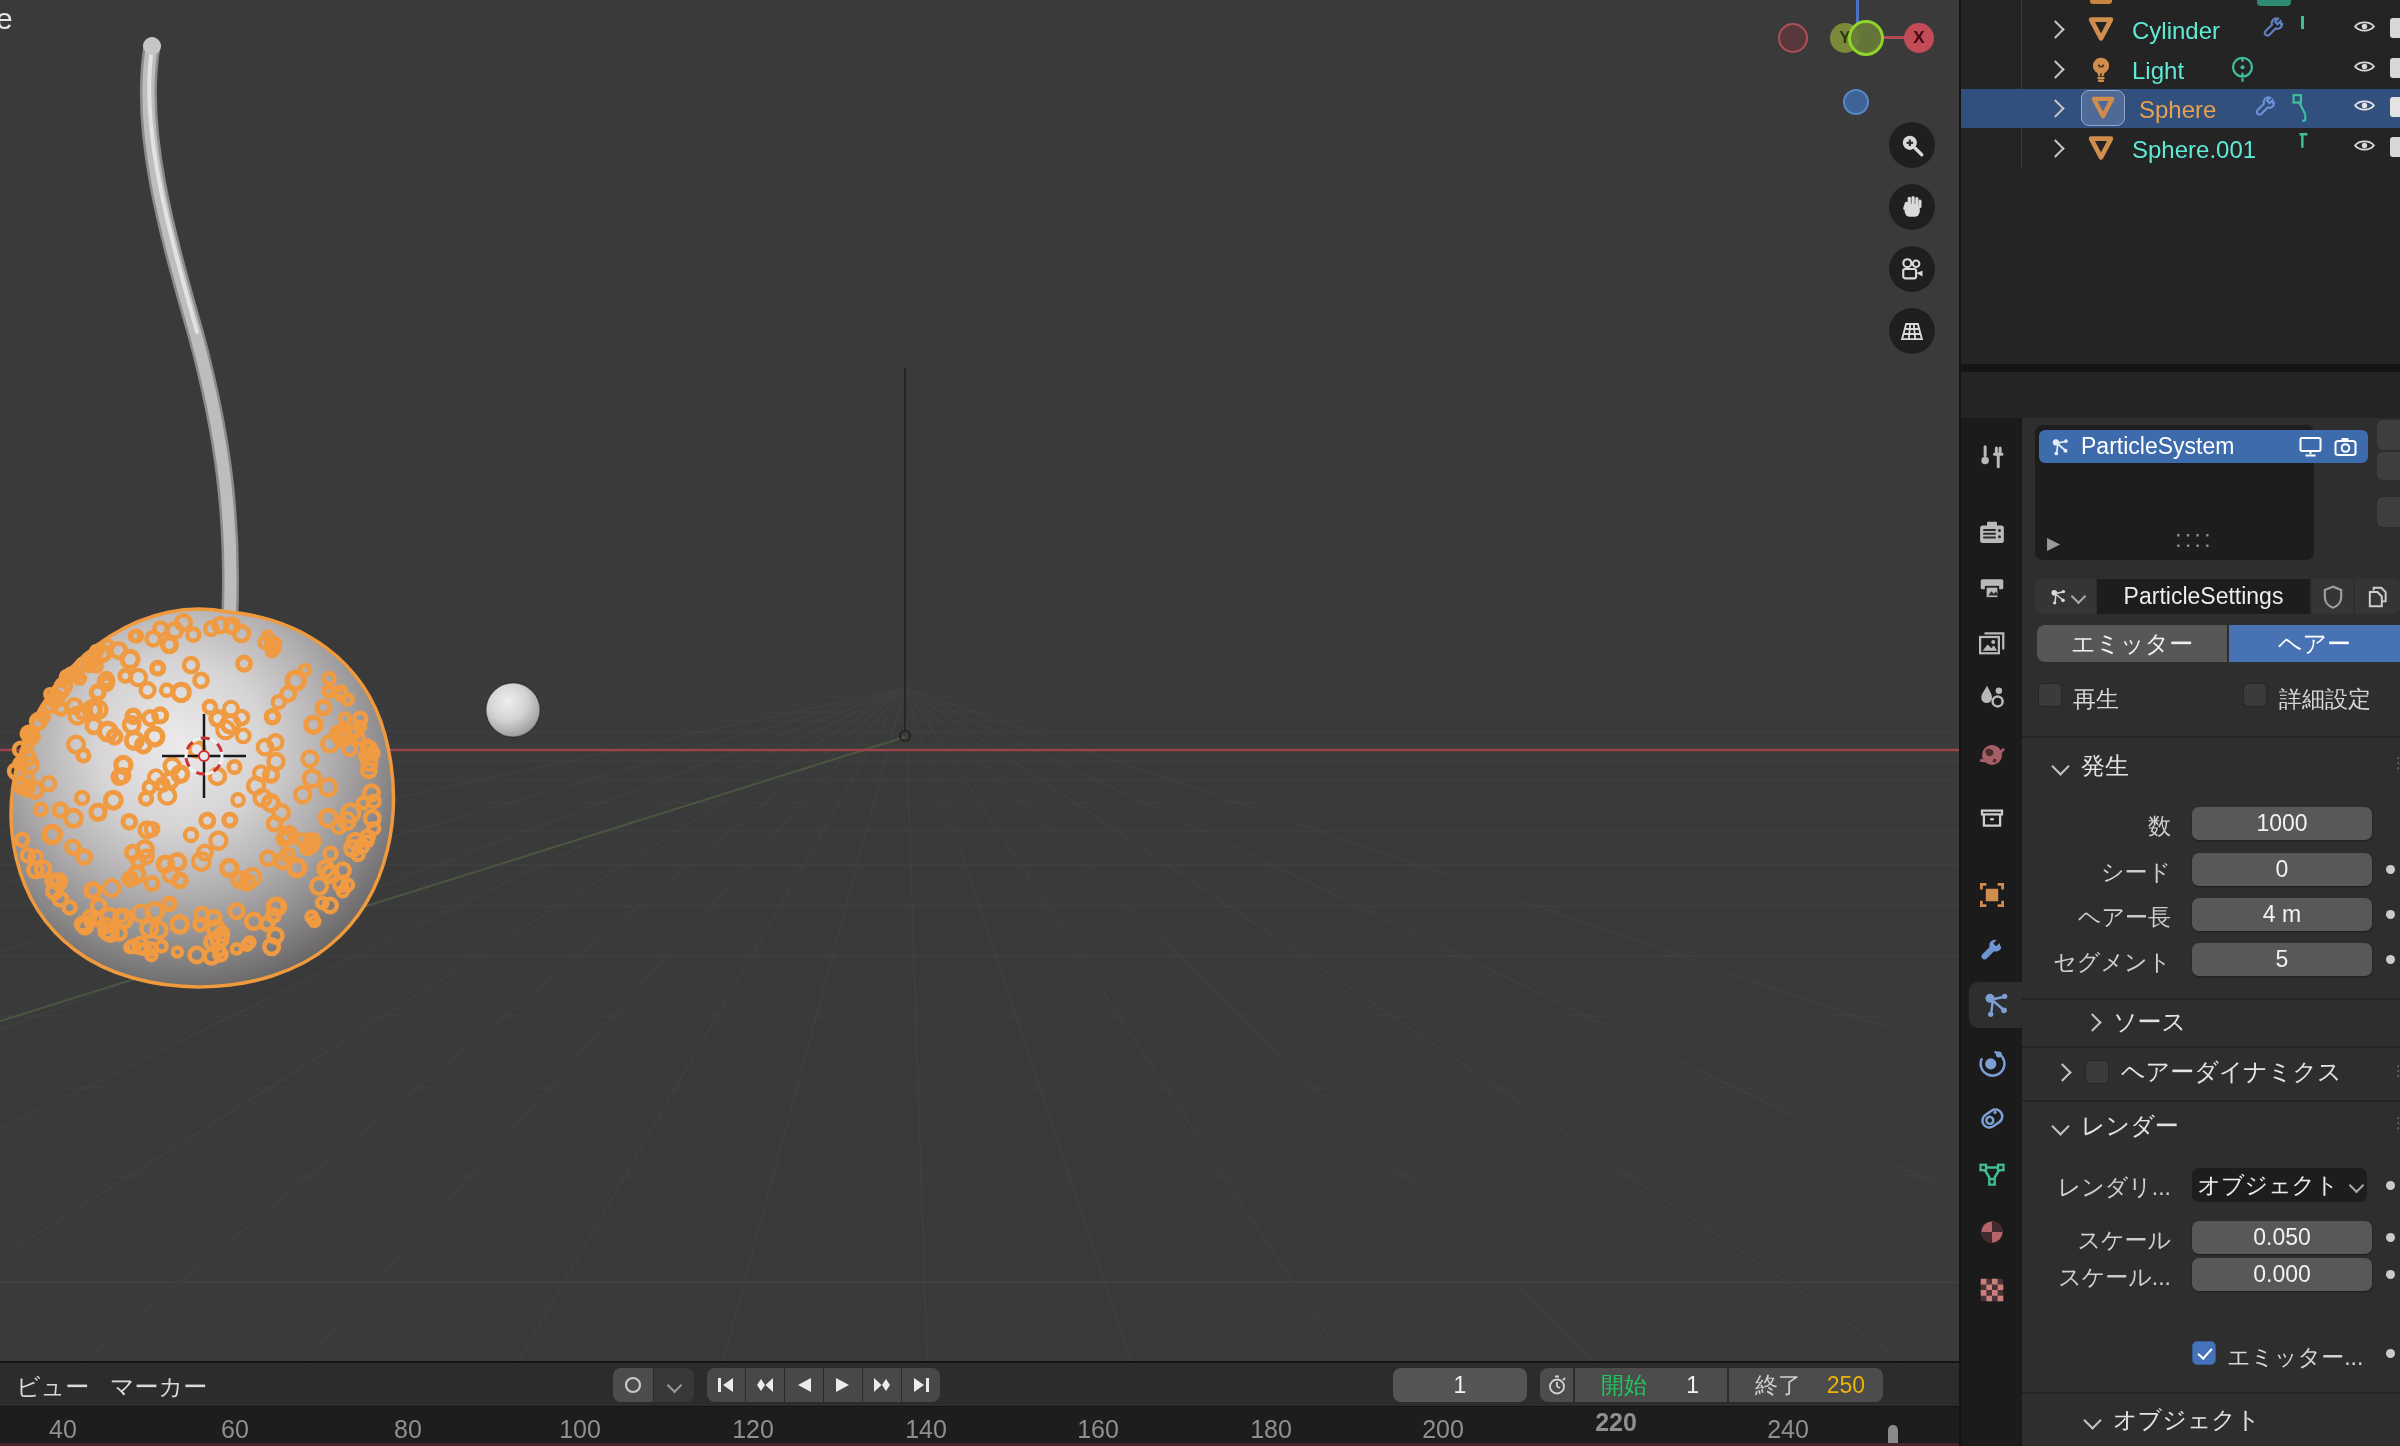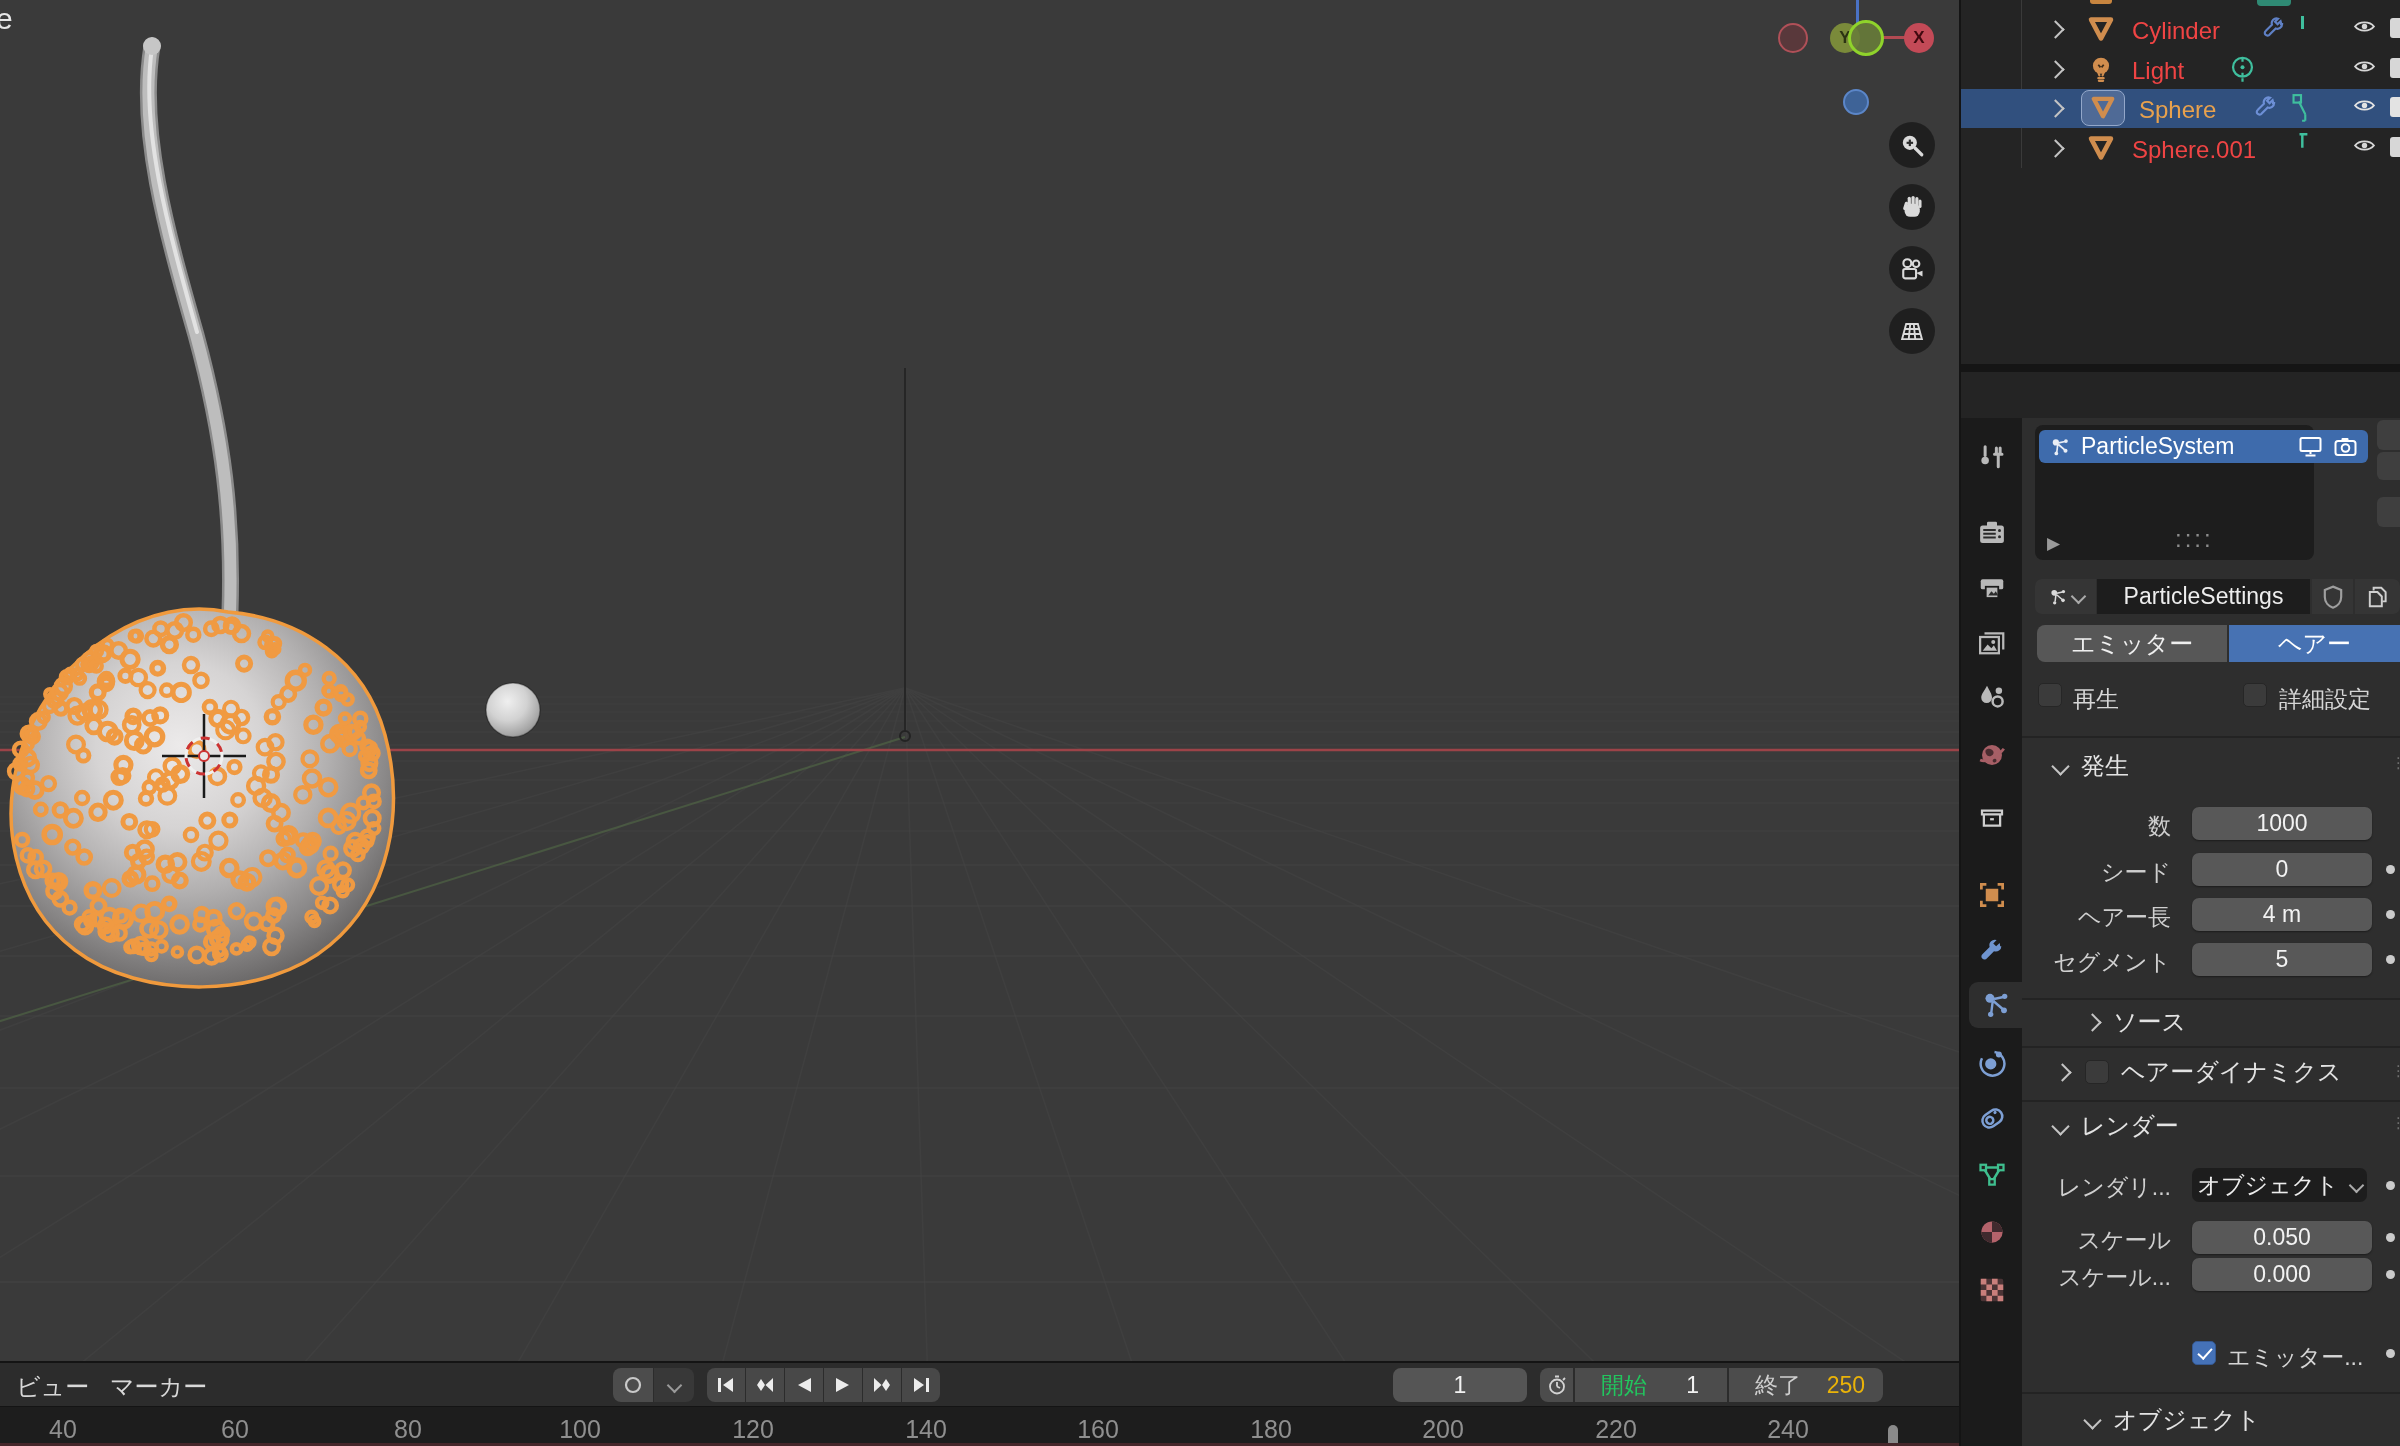--- a/index.html
+++ b/index.html
@@ -12,21 +12,21 @@
   #vp-divider-b{left:0;top:1361px;width:1959px;height:2px;background:#141414;}
   .corner-text{left:-4px;top:2px;font-size:30px;color:#e6e6e6;}
   
   .gz-ball{border-radius:50%;display:flex;align-items:center;justify-content:center;
            font-weight:bold;font-size:17px;}
   .navbtn{width:46px;height:46px;border-radius:50%;background:rgba(24,24,24,.78);
           display:flex;align-items:center;justify-content:center;}
   
   #rightpanel{left:1961px;top:0;width:439px;height:1446px;background:#242424;overflow:hidden;}
   .orow{position:absolute;left:0;width:439px;height:39px;}
-  .orow .lbl{position:absolute;top:7px;font-size:24px;color:#ef4444;}
+  .orow .lbl{position:absolute;top:7px;font-size:24px;color:#5eead4;}
   .chev{width:11px;height:11px;border-right:2px solid #c4c4c4;border-bottom:2px solid #c4c4c4;}
   .chev.right{transform:rotate(-45deg);}
   .chev.down{transform:rotate(45deg);}
   .chev.small{width:9px;height:9px;border-color:#aaa;}
   
   #props-header{left:0;top:372px;width:439px;height:46px;background:#222222;}
   #tabcol{left:0;top:418px;width:61px;height:1028px;background:#1b1b1b;}
   #props-main{left:61px;top:418px;width:378px;height:1028px;background:#2e2e2e;}
   .ptab{position:absolute;left:8px;width:46px;height:46px;display:flex;align-items:center;justify-content:center;}
   .ptab.sel{left:8px;width:53px;background:#2e2e2e;border-radius:9px 0 0 9px;}
@@ -899,19 +899,19 @@
   <div id="tl-ruler" class="abs">
     <span class="rulnum" style="left:63px;top:8px;">40</span>
     <span class="rulnum" style="left:235px;top:8px;text-align:center;">60</span>
     <span class="rulnum" style="left:408px;top:8px;">80</span>
     <span class="rulnum" style="left:580px;top:8px;">100</span>
     <span class="rulnum" style="left:753px;top:8px;">120</span>
     <span class="rulnum" style="left:926px;top:8px;">140</span>
     <span class="rulnum" style="left:1098px;top:8px;">160</span>
     <span class="rulnum" style="left:1271px;top:8px;">180</span>
     <span class="rulnum" style="left:1443px;top:8px;">200</span>
-    <span class="rulnum" style="left:1616px;top:8px;">220</span>
+    <span class="rulnum" style="left:1616px;top:1px;font-weight:bold;">220</span>
     <span class="rulnum" style="left:1788px;top:8px;">240</span>
     <div class="abs" style="left:1888px;top:18px;width:10px;height:24px;background:#8a8a8a;border-radius:5px;"></div>
   </div>
   <div id="tl-redline" class="abs"></div>
 
 </div>
 
 </body></html>

